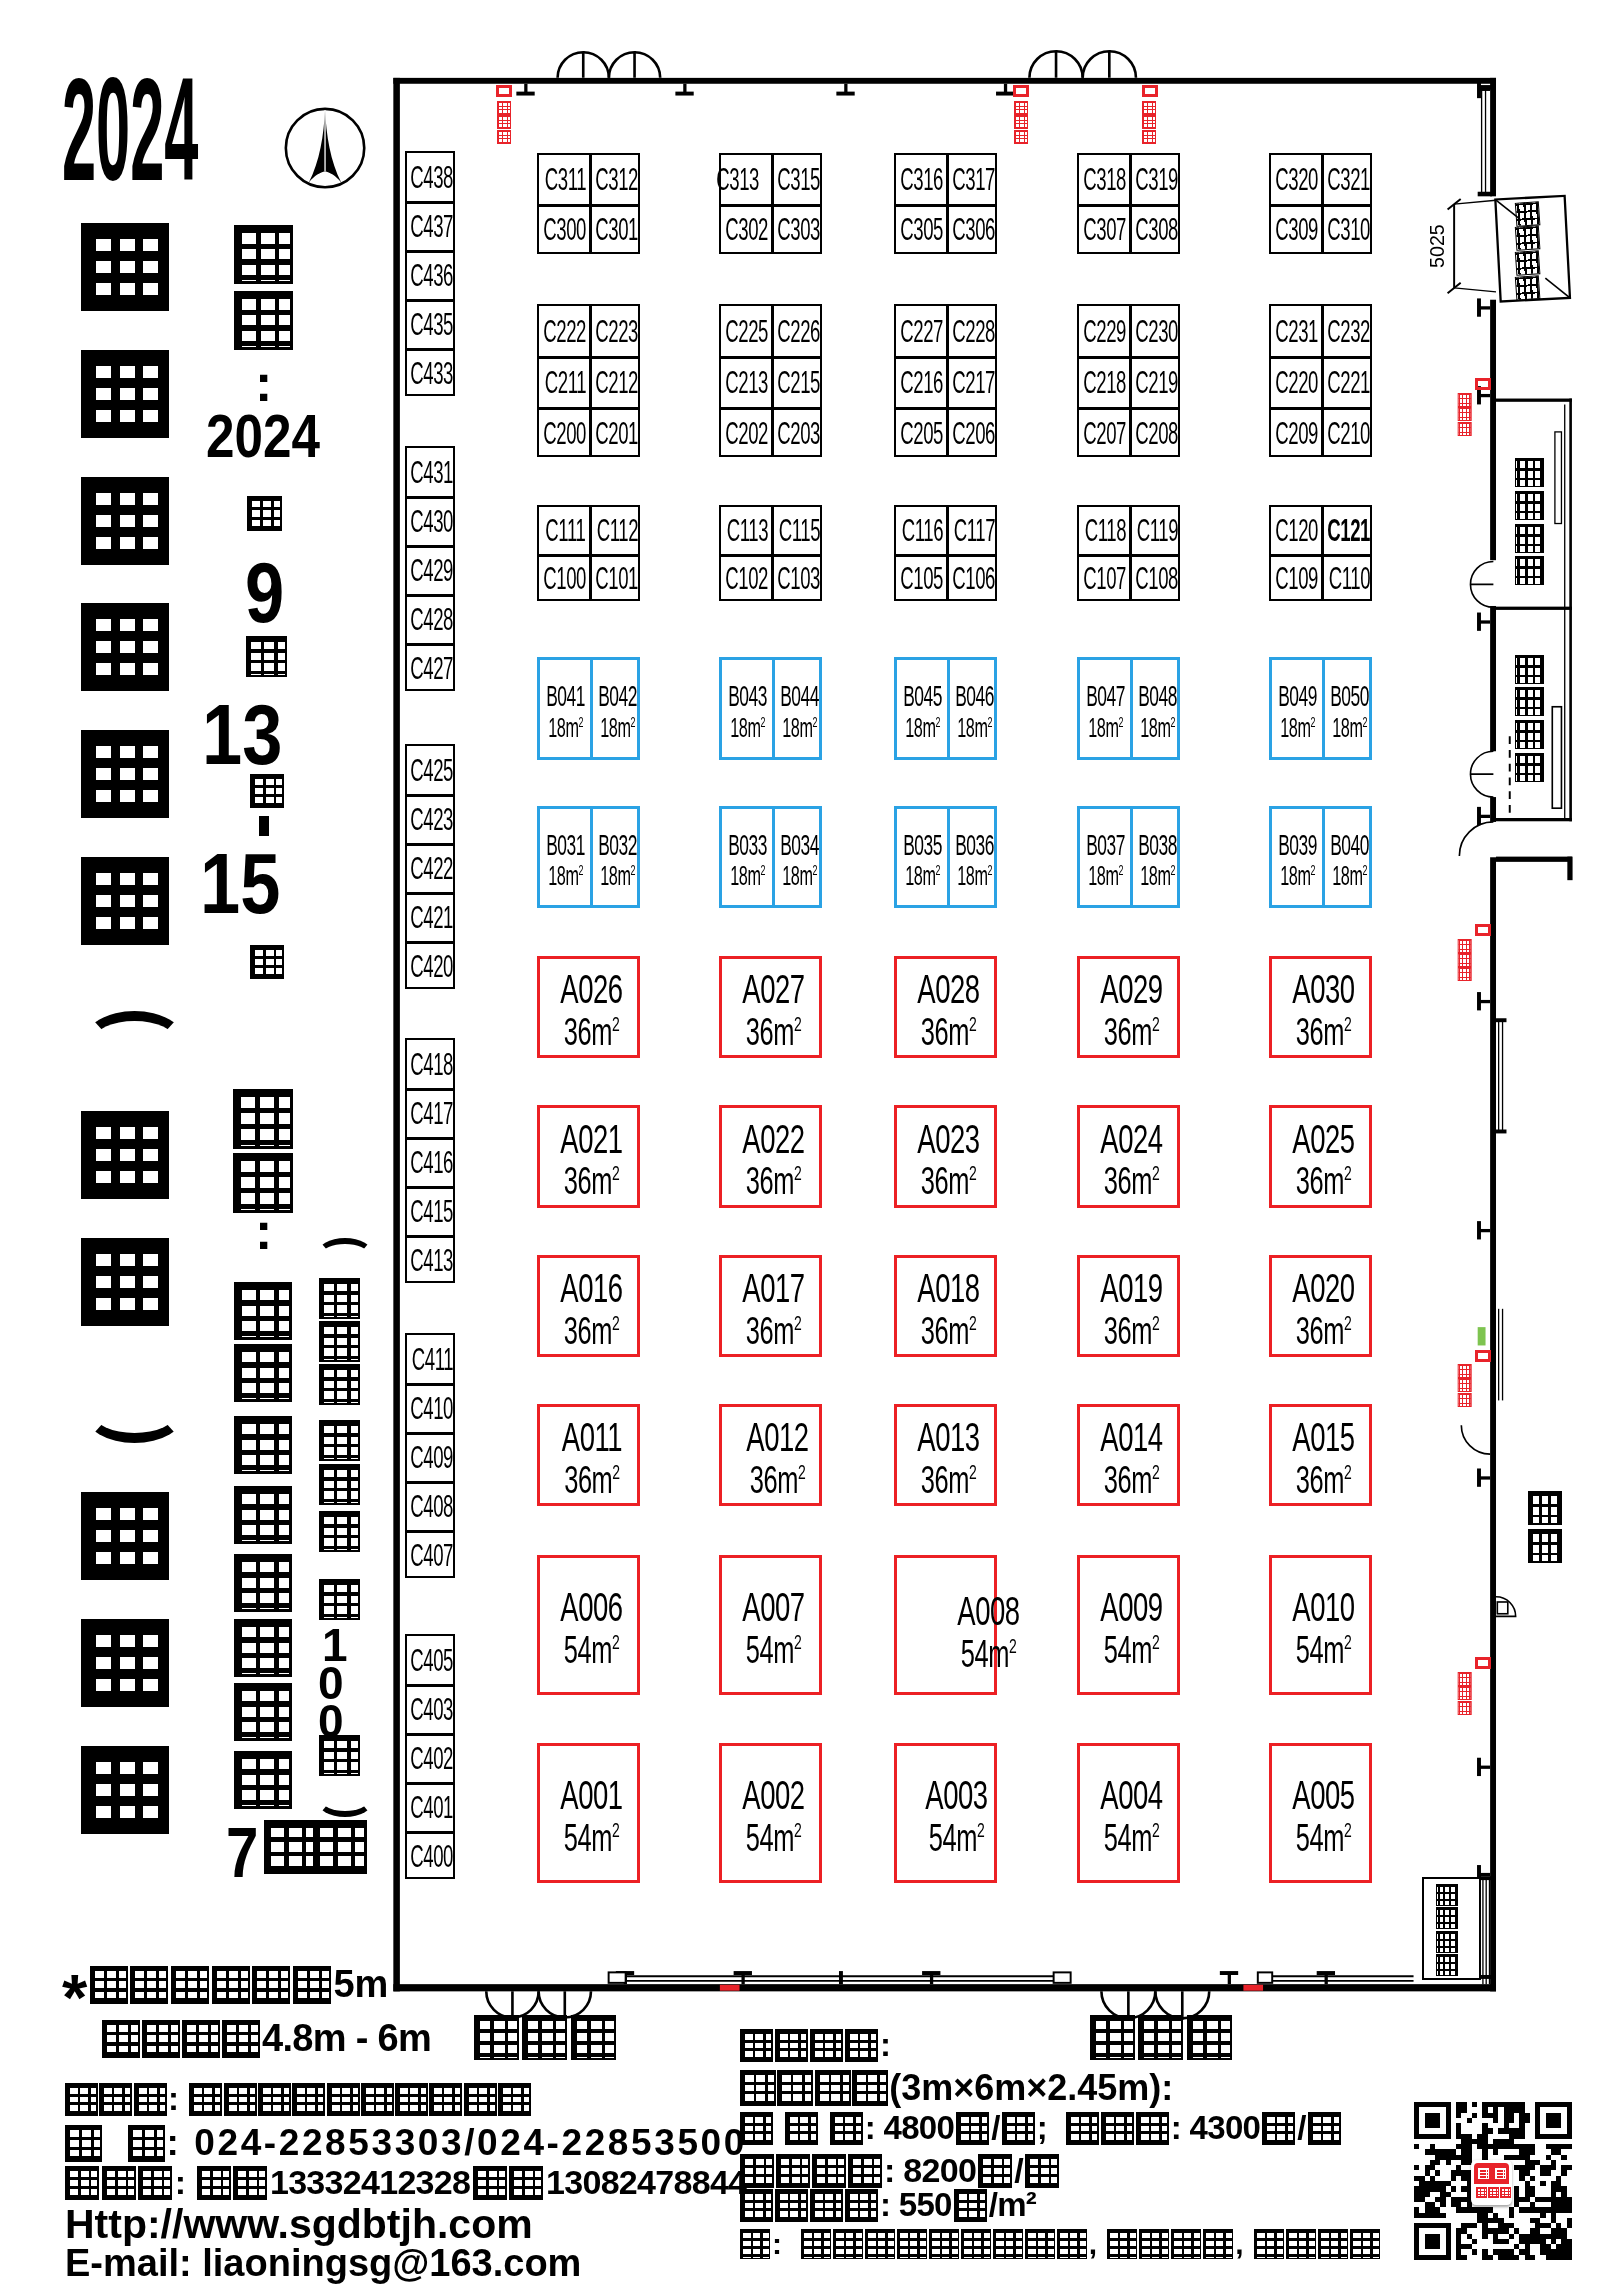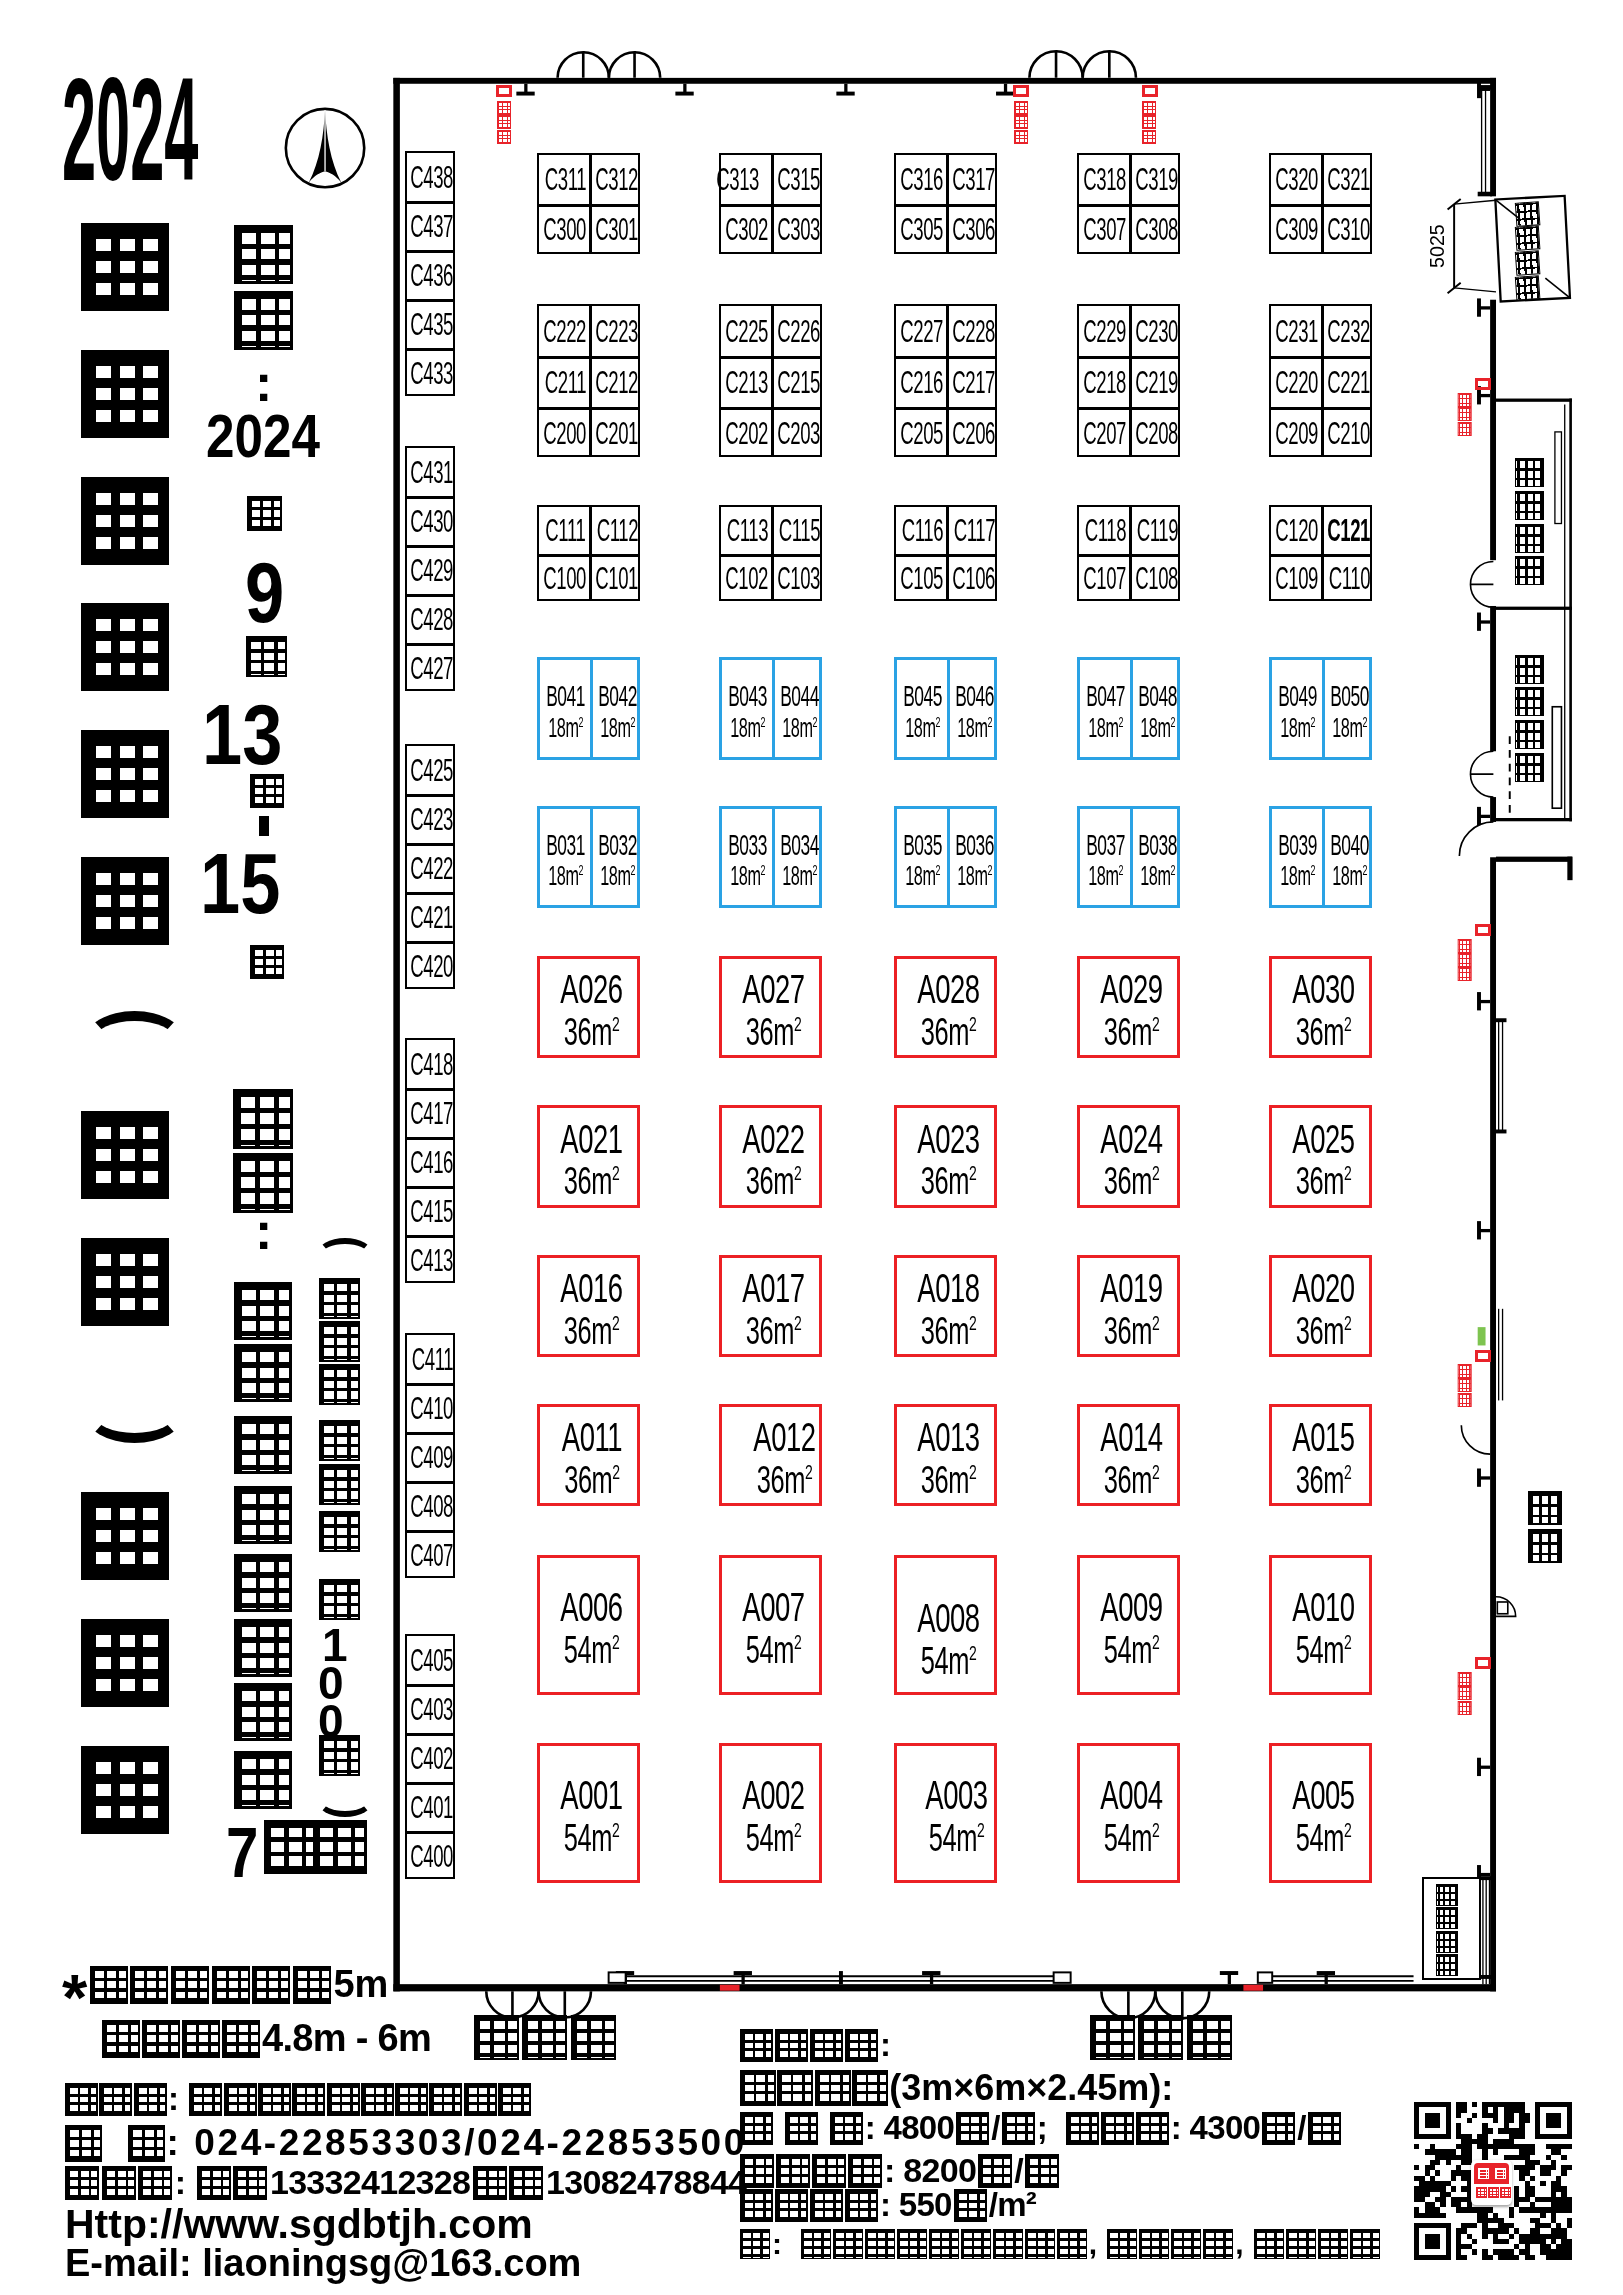--- a/index.html
+++ b/index.html
@@ -1002,21 +1002,21 @@
 <div class="blk a" style="left:537px;top:1404px;width:103px;height:102px;border-width:3.3px;">
     <div class="cell" style="left:0px;top:0px;width:103px;height:102px;">
       <div style="text-align:center;line-height:1.08;">
         <div style="font-size:41px;">A011</div>
         <div style="font-size:38px;">36m<sup>2</sup></div>
       </div>
     </div>
   </div>
 
 <div class="blk a" style="left:719px;top:1404px;width:103px;height:102px;border-width:3.3px;">
-    <div class="cell" style="left:11px;top:0px;width:103px;height:102px;">
+    <div class="cell" style="left:4px;top:0px;width:103px;height:102px;">
       <div style="text-align:center;line-height:1.08;">
         <div style="font-size:41px;">A012</div>
         <div style="font-size:38px;">36m<sup>2</sup></div>
       </div>
     </div>
   </div>
 
 <div class="blk a" style="left:894px;top:1404px;width:103px;height:102px;border-width:3.3px;">
     <div class="cell" style="left:0px;top:0px;width:103px;height:102px;">
       <div style="text-align:center;line-height:1.08;">
@@ -1056,21 +1056,21 @@
 <div class="blk a" style="left:719px;top:1555px;width:103px;height:140px;border-width:3.3px;">
     <div class="cell" style="left:0px;top:0px;width:103px;height:140px;">
       <div style="text-align:center;line-height:1.08;">
         <div style="font-size:41px;">A007</div>
         <div style="font-size:38px;">54m<sup>2</sup></div>
       </div>
     </div>
   </div>
 
 <div class="blk a" style="left:894px;top:1555px;width:103px;height:140px;border-width:3.3px;">
-    <div class="cell" style="left:0px;top:11px;width:103px;height:140px;">
+    <div class="cell" style="left:0px;top:4px;width:103px;height:140px;padding-left:40px;">
       <div style="text-align:center;line-height:1.08;">
         <div style="font-size:41px;">A008</div>
         <div style="font-size:38px;">54m<sup>2</sup></div>
       </div>
     </div>
   </div>
 
 <div class="blk a" style="left:1077px;top:1555px;width:103px;height:140px;border-width:3.3px;">
     <div class="cell" style="left:0px;top:0px;width:103px;height:140px;">
       <div style="text-align:center;line-height:1.08;">

